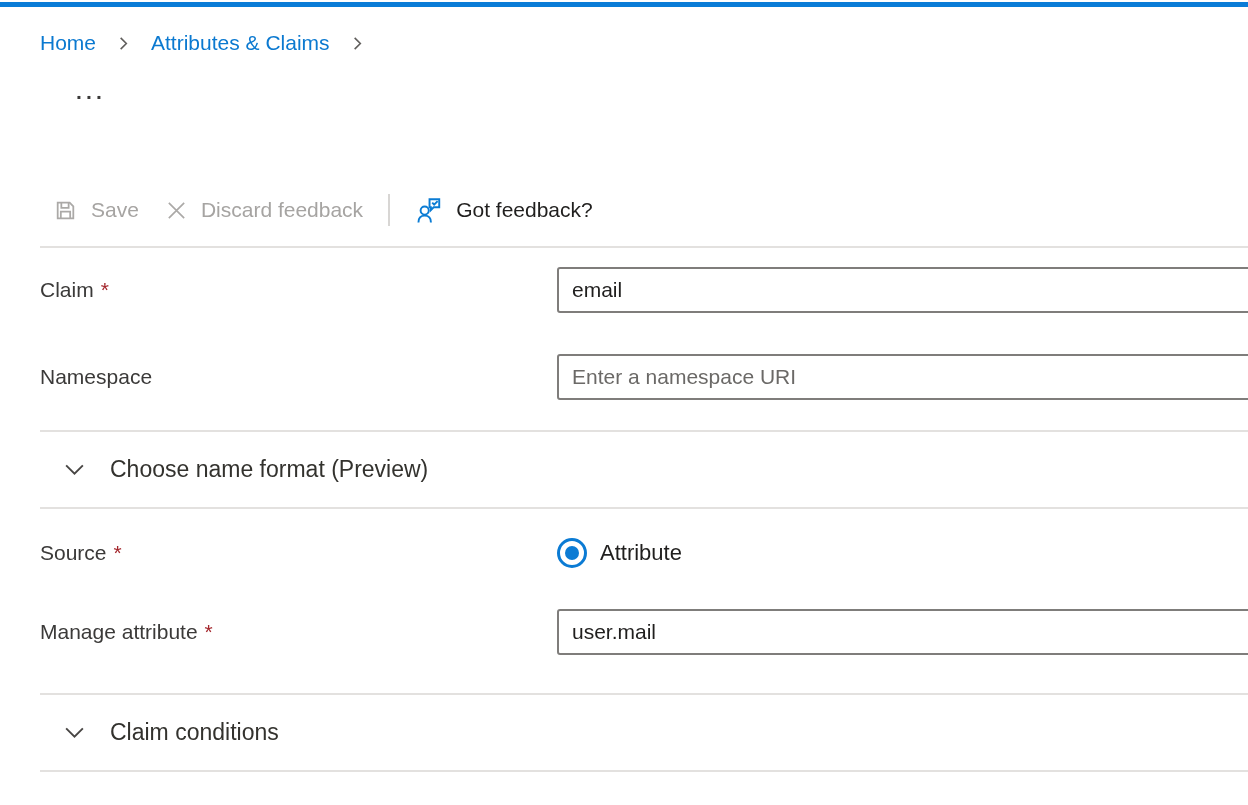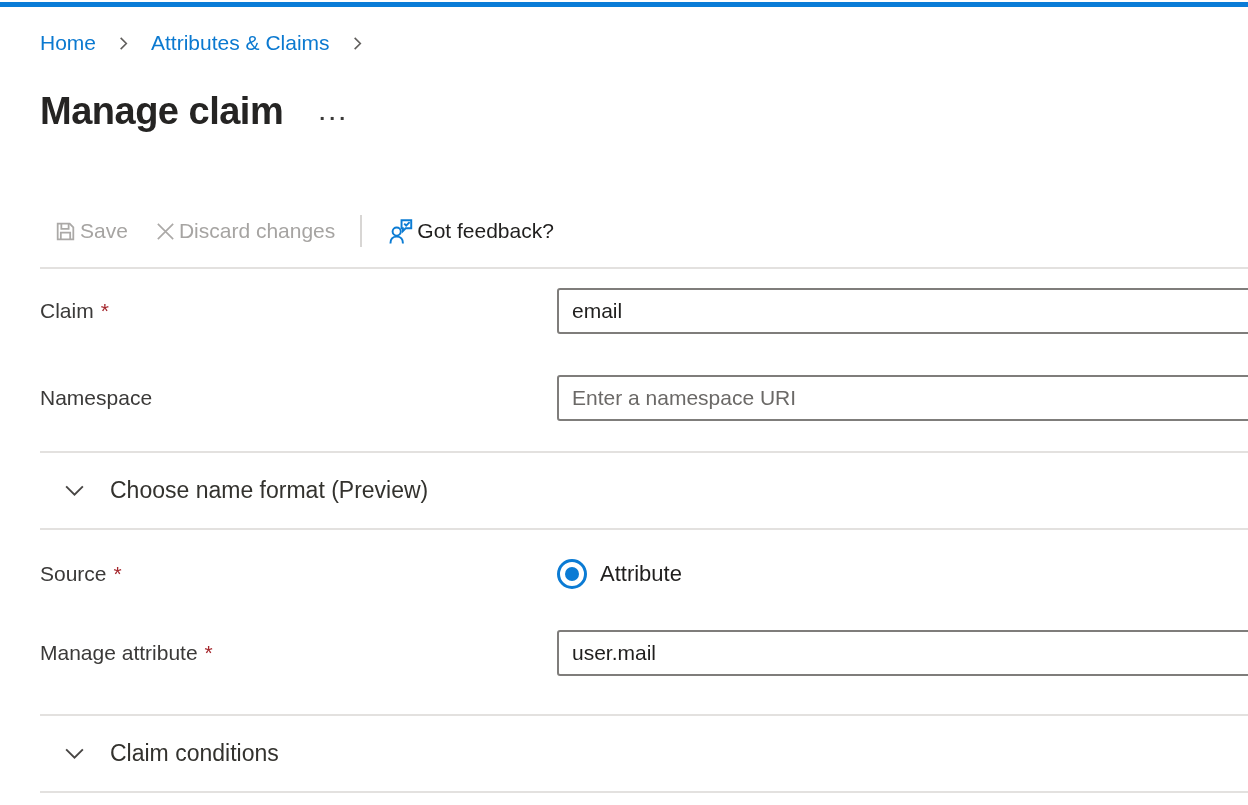--- a/index.html
+++ b/index.html
@@ -13,21 +13,21 @@
   .crumb{color:#0b79d0;cursor:pointer;text-decoration:none;}
   .crumb-sep{display:flex;align-items:center;margin:0 11px;}
 
   
   .title-row{margin-top:30px;display:flex;align-items:flex-end;}
   .page-title{font-size:38px;font-weight:bold;color:#252423;line-height:48px;margin:0;letter-spacing:-0.5px;}
   .more-btn{margin-left:36px;margin-bottom:7px;font-size:21px;font-weight:bold;letter-spacing:3px;color:#3b3a39;line-height:20px;cursor:pointer;}
 
   
   .toolbar{margin-top:77px;height:38px;display:flex;align-items:center;}
-  .tb-btn{display:flex;align-items:center;gap:2px;padding:0 13px;height:38px;font-size:21px;cursor:pointer;background:none;border:none;font-family:inherit;}
+  .tb-btn{display:flex;align-items:center;gap:13px;padding:0 13px;height:38px;font-size:21px;cursor:pointer;background:none;border:none;font-family:inherit;}
   .tb-btn.disabled{color:#a6a4a2;}
   .tb-btn.feedback{color:#201f1e;}
   .tb-sep{width:2px;height:32px;background:#d8d6d4;margin:0 12px;}
 
   .divider{border:none;border-top:2px solid #e3e1df;margin:0;}
   .d1{margin-top:17px;}
   .d2{margin-top:30px;}
   .d4{margin-top:38px;}
 
   
@@ -74,42 +74,41 @@
       </span>
       <a class="crumb">Attributes &amp; Claims</a>
       <span class="crumb-sep">
         <svg width="17" height="17" viewBox="0 0 18 18" fill="none" stroke="#605e5c" stroke-width="1.7">
             <polyline points="6,3 12,9 6,15"></polyline>
           </svg>
       </span>
     </nav>
 
     <div class="title-row">
-      <h1 class="page-title">Manage claim</h1>
       <span class="more-btn">···</span>
     </div>
 
     <div class="toolbar">
       <button class="tb-btn disabled" aria-disabled="true">
         <span>
           <svg width="25" height="25" viewBox="0 0 24 24" fill="none" stroke="#aba9a7" stroke-width="1.7">
             <path d="M4.5 4.5 h11.5 l3.5 3.5 v11.5 h-15 z"></path>
             <path d="M8 4.5 v5 h7 v-5"></path>
             <path d="M7.5 19.5 v-6.5 h9 v6.5"></path>
           </svg>
         </span>
         <span>Save</span>
       </button>
       <button class="tb-btn disabled" aria-disabled="true">
         <span>
           <svg width="23" height="23" viewBox="0 0 24 24" fill="none" stroke="#aba9a7" stroke-width="1.7">
             <path d="M4 4 L20 20 M20 4 L4 20"></path>
           </svg>
         </span>
-        <span>Discard changes</span>
+        <span>Discard feedback</span>
       </button>
       <span class="tb-sep"></span>
       <button class="tb-btn feedback">
         <span>
           <svg width="28" height="28" viewBox="0 0 26 26" fill="none" stroke="#0b7cd4" stroke-width="1.8">
             <circle cx="9" cy="13.5" r="3.8"></circle>
             <path d="M3.2 24.5 c0-4.4 2.7-6.3 5.8-6.3 s5.8 1.9 5.8 6.3"></path>
             <path d="M13.5 3 h9 v7.5 h-5.2 l-2.6 2.6 v-2.6 h-1.2 z"></path>
             <polyline points="16,6.2 17.8,8 21,4.8"></polyline>
           </svg>

